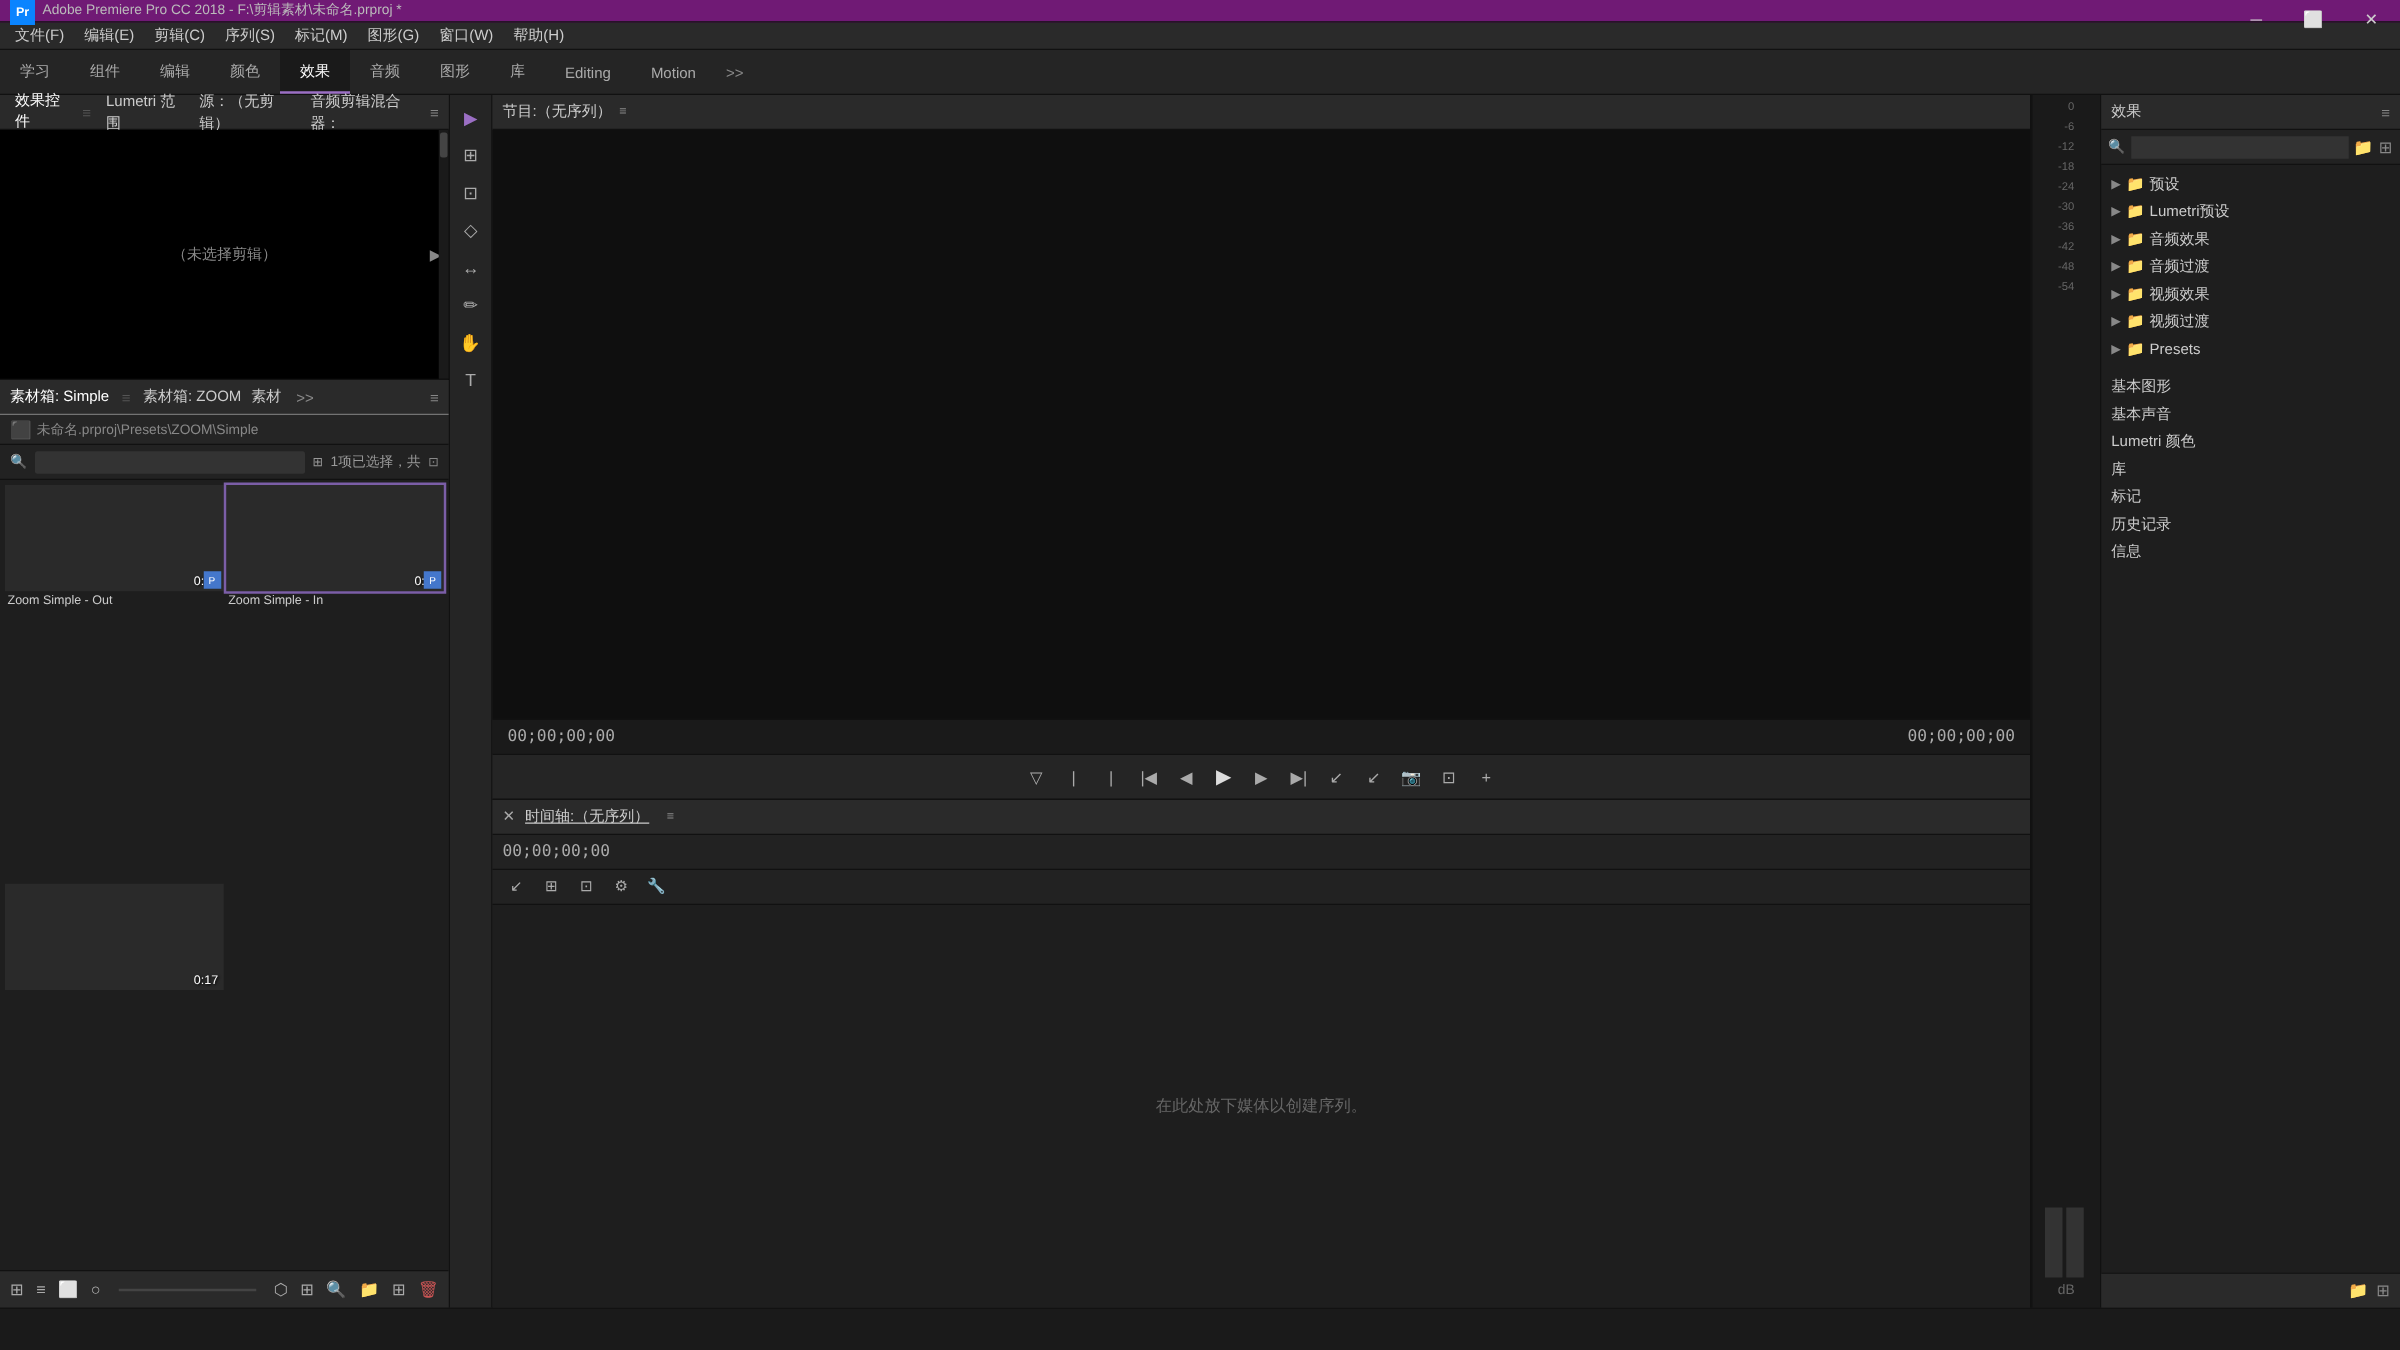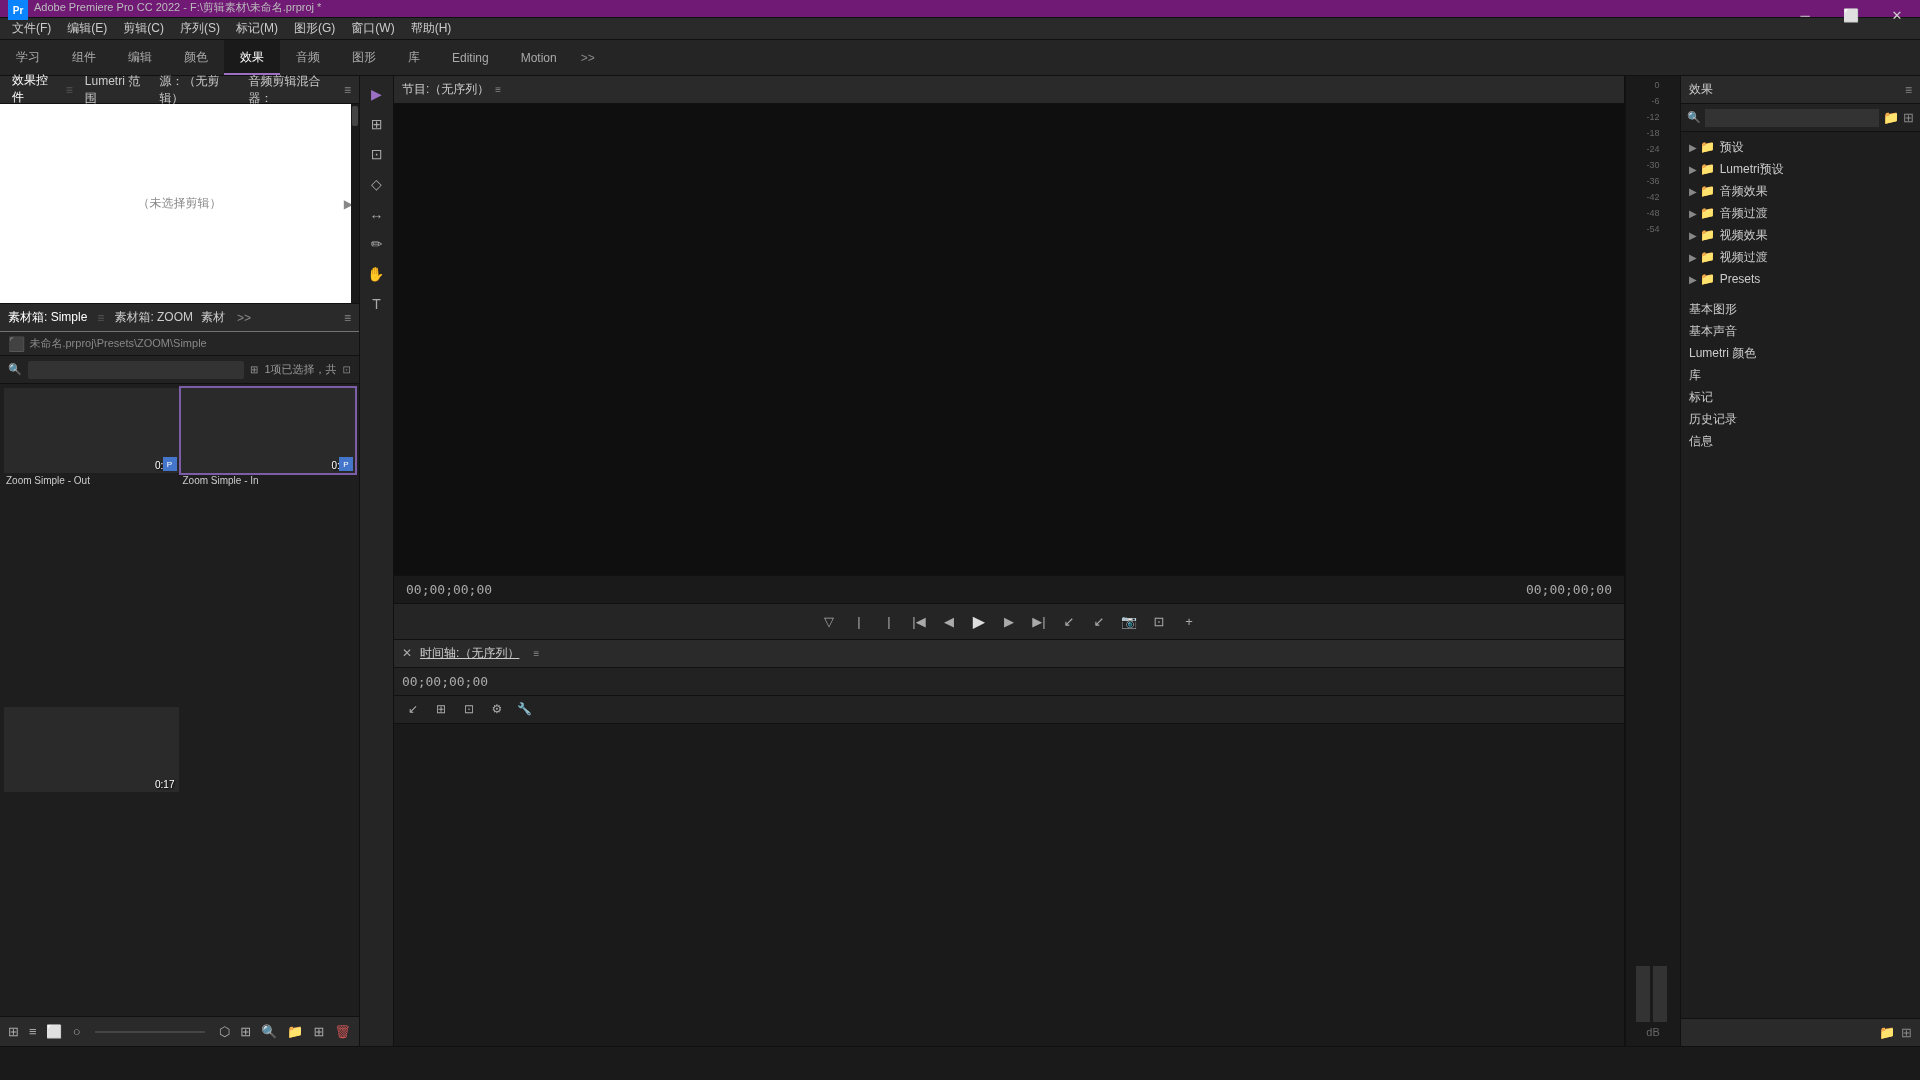--- a/index.html
+++ b/index.html
@@ -137,21 +137,21 @@
     #left-panel .panel-tab.active { color: #fff; border-bottom: 1px solid #9b6fc4; }
     #left-panel .panel-menu-icon {
       margin-left: auto;
       color: #888;
       cursor: pointer;
     }
 
     
     #source-monitor {
       flex: 0 0 200px;
-      background: #ffffff;
+      background: #000000;
       position: relative;
       display: flex;
       align-items: center;
       justify-content: center;
       border-bottom: 1px solid #111;
     }
     #source-monitor .no-clip-text {
       color: #888;
       font-size: 12px;
     }
@@ -543,21 +543,21 @@
     }
     .thumb-city {
       background: linear-gradient(180deg, #101825 0%, #1a2535 40%, #222c3a 70%, #3a2810 100%);
     }
   </style>
 </head>
 <body>
 
 <div id="title-bar">
   <div class="app-icon">Pr</div>
-  <span class="title-text">Adobe Premiere Pro CC 2022 - F:\剪辑素材\未命名.prproj *</span>
+  <span class="title-text">Adobe Premiere Pro CC 2018 - F:\剪辑素材\未命名.prproj *</span>
   <div class="window-controls">
     <span>─</span>
     <span>⬜</span>
     <span class="close-btn">✕</span>
   </div>
 </div>
 
 <div id="menu-bar">
   <span class="menu-item">文件(F)</span>
   <span class="menu-item">编辑(E)</span>
@@ -733,20 +733,23 @@
       </div>
 
       <div id="timeline-tools">
         <div class="tl-tool-btn">↙</div>
         <div class="tl-tool-btn">⊞</div>
         <div class="tl-tool-btn">⊡</div>
         <div class="tl-tool-btn">⚙</div>
         <div class="tl-tool-btn">🔧</div>
       </div>
 
+      <div id="timeline-area">
+        <span>在此处放下媒体以创建序列。</span>
+      </div>
     </div>
 
   </div>
 
   <div id="audio-meter" style="width:55px; background:#1a1a1a; display:flex; flex-direction:column; border-left:1px solid #111; position:relative;">
     <div style="display:flex; flex-direction:column; align-items:flex-end; padding:4px 2px; font-size:9px; color:#666; gap:6px; flex:1;">
       <span>0</span>
       <span>-6</span>
       <span>-12</span>
       <span>-18</span>

